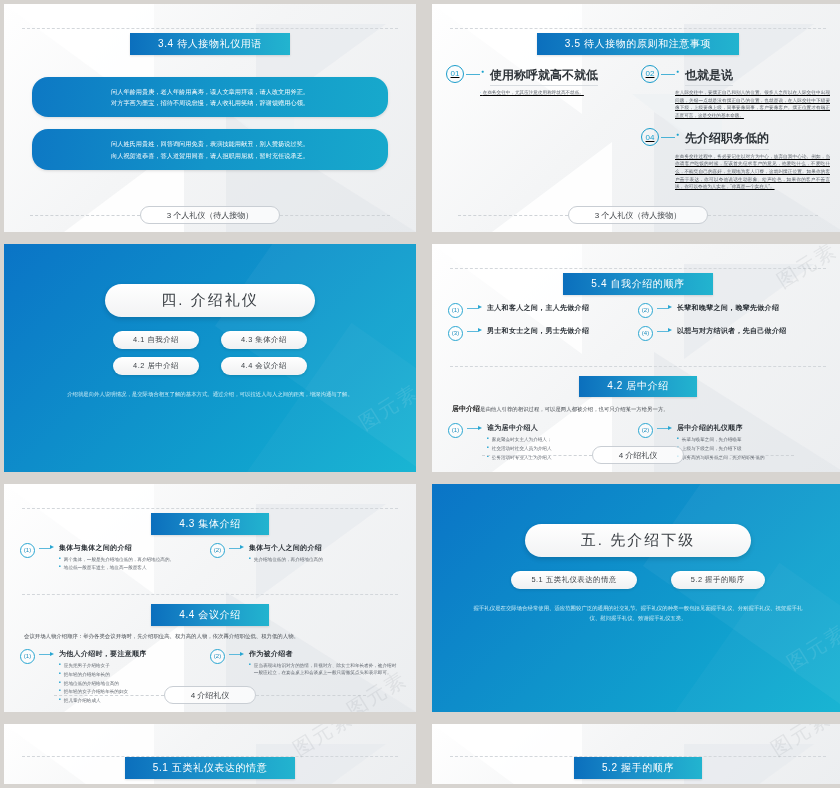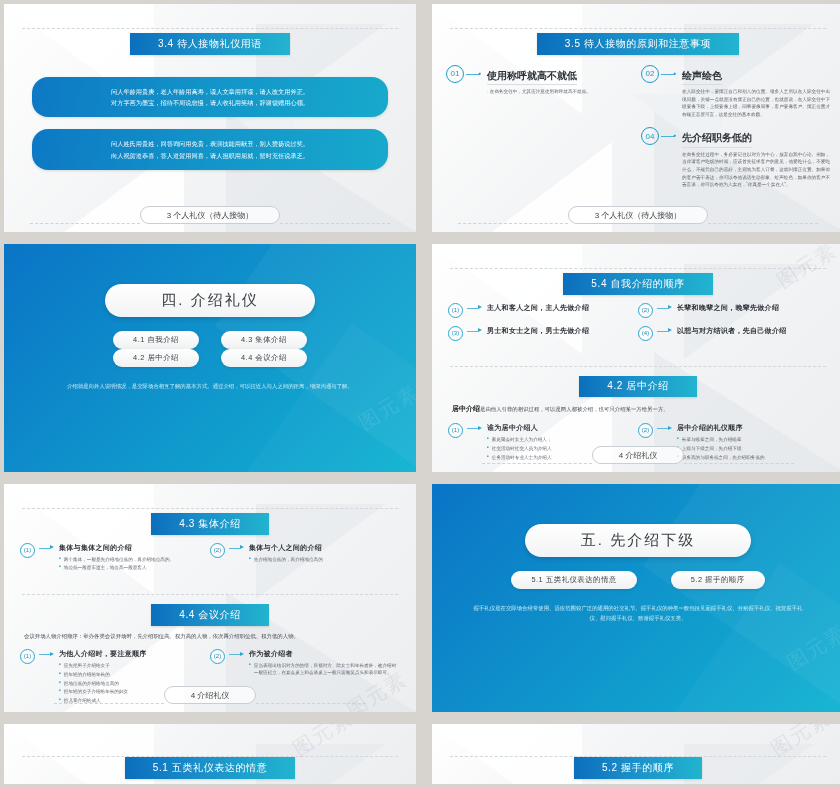--- a/index.html
+++ b/index.html
@@ -47,21 +47,21 @@
     margin-top:19px;
   }
   .rule{
     position:absolute; left:18px; right:18px; top:24px;
     border-top:1px dashed #d3d7db; z-index:1;
   }
 
   
   .footer{
     position:absolute; left:0; right:0; bottom:8px;
-    display:flex; align-items:flex-end; justify-content:center; z-index:4;
+    display:flex; align-items:center; justify-content:center; z-index:4;
   }
   .footer .dash{flex:0 0 110px;border-top:1px dashed #cfd3d7;}
   .footer .pill{
     border:1px solid #c9ced4; border-radius:11px;
     padding:2.5px 26px; font-size:8px; color:#3b3f44;
     background:rgba(255,255,255,.75); white-space:nowrap;
   }
 
   
   .blueblock{
@@ -72,36 +72,36 @@
     padding:9px 18px; text-align:center;
     box-shadow:0 1px 3px rgba(0,0,0,.13);
     position:relative; z-index:3;
   }
   .blueblock p{white-space:nowrap;}
   .s1-body{margin-top:22px;position:relative;z-index:3;}
 
   
   .cols2{display:flex;gap:6px;padding:10px 14px 0 14px;position:relative;z-index:3;}
   .col{flex:1;}
-  .numitem{display:flex;gap:9px;margin-bottom:9px;}
+  .numitem{display:flex;gap:2px;margin-bottom:9px;text-decoration:underline;}
   .numcircle{
     flex:0 0 18px;height:18px;border-radius:50%;
     border:1.6px solid #1a9dcb; color:#1a9dcb;
     font-size:8px; display:flex;align-items:center;justify-content:center;
     position:relative; background:transparent;
   }
   .numcircle::after{
     content:""; position:absolute; left:19px; top:50%;
     width:14px; height:1px; background:#49b2d6;
   }
   .numbody{flex:1;padding-left:14px;}
   .numhead{
-    font-size:10px; color:#2d3338; font-weight:bold;
+    font-size:12px; color:#2d3338; font-weight:bold;
     border-bottom:1px solid #d9dde1; padding-bottom:1.5px;
-    display:inline-block; position:relative;
+    display:inline-block; position:relative;margin-left:10px;
   }
   .numhead::before{
     content:"●"; color:#17a2cd; font-size:5px;
     position:absolute; left:-9px; top:1px;
   }
   .numtext{font-size:4.6px;line-height:1.65;color:#5a6068;margin-top:3px;text-align:justify;}
   .numtext.dot::before{content:"· ";color:#17a2cd;}
 
   
   .slide.titleblue{
@@ -117,21 +117,21 @@
     padding-top:40px;
   }
   .bigpill{
     background:linear-gradient(180deg,#ffffff 0%,#f2f3f4 100%);
     border-radius:18px; padding:7px 56px;
     font-size:15px; color:#3a3f44; letter-spacing:2px;
     box-shadow:0 2px 5px rgba(0,0,0,.16);
   }
   .subgrid{
     display:grid;grid-template-columns:repeat(2,auto);
-    gap:0 22px; margin-top:14px;
+    gap:8px 22px; margin-top:14px;
   }
   .subpill{
     background:linear-gradient(180deg,#ffffff 0%,#f0f1f2 100%);
     border-radius:11px; padding:4px 20px;
     font-size:7.4px; color:#3c4146; text-align:center;
     letter-spacing:.5px; box-shadow:0 1px 3px rgba(0,0,0,.13);
     white-space:nowrap;
   }
   .subgrid.two{grid-template-columns:repeat(2,auto);gap:8px 34px;}
   .tdesc{
@@ -241,21 +241,21 @@
           <div class="numbody">
             <div class="numhead">使用称呼就高不就低</div>
             <div class="numtext dot">在商务交往中，尤其应注意使用称呼就高不就低。</div>
           </div>
         </div>
       </div>
       <div class="col">
         <div class="numitem">
           <div class="numcircle">02</div>
           <div class="numbody">
-            <div class="numhead">绘声绘色</div>
+            <div class="numhead">也就是说</div>
             <div class="numtext">在人际交往中，要摆正自己和别人的位置。很多人之所以在人际交往中出现问题，关键一点就是没有摆正自己的位置，也就是说，在人际交往中下级要像下级，上级要像上级，同事要像同事，客户要像客户。摆正位置才有端正态度可言，这是交往的基本命题。</div>
           </div>
         </div>
         <div class="numitem">
           <div class="numcircle">04</div>
           <div class="numbody">
             <div class="numhead">先介绍职务低的</div>
             <div class="numtext">在商务交往过程中，务必要记住以对方为中心，放弃自我中心论。例如，当你请客户吃饭的时候，应该首先征求客户的意见，他爱吃什么，不爱吃什么，不能凭自己的喜好，主观地为客人订餐，这就叫摆正位置。如果你的客户善于表达，你可以夸他说话生动形象、绘声绘色，如果你的客户不善言谈，你可以夸他为人实在，“你真是一个实在人”。</div>
           </div>
         </div>

